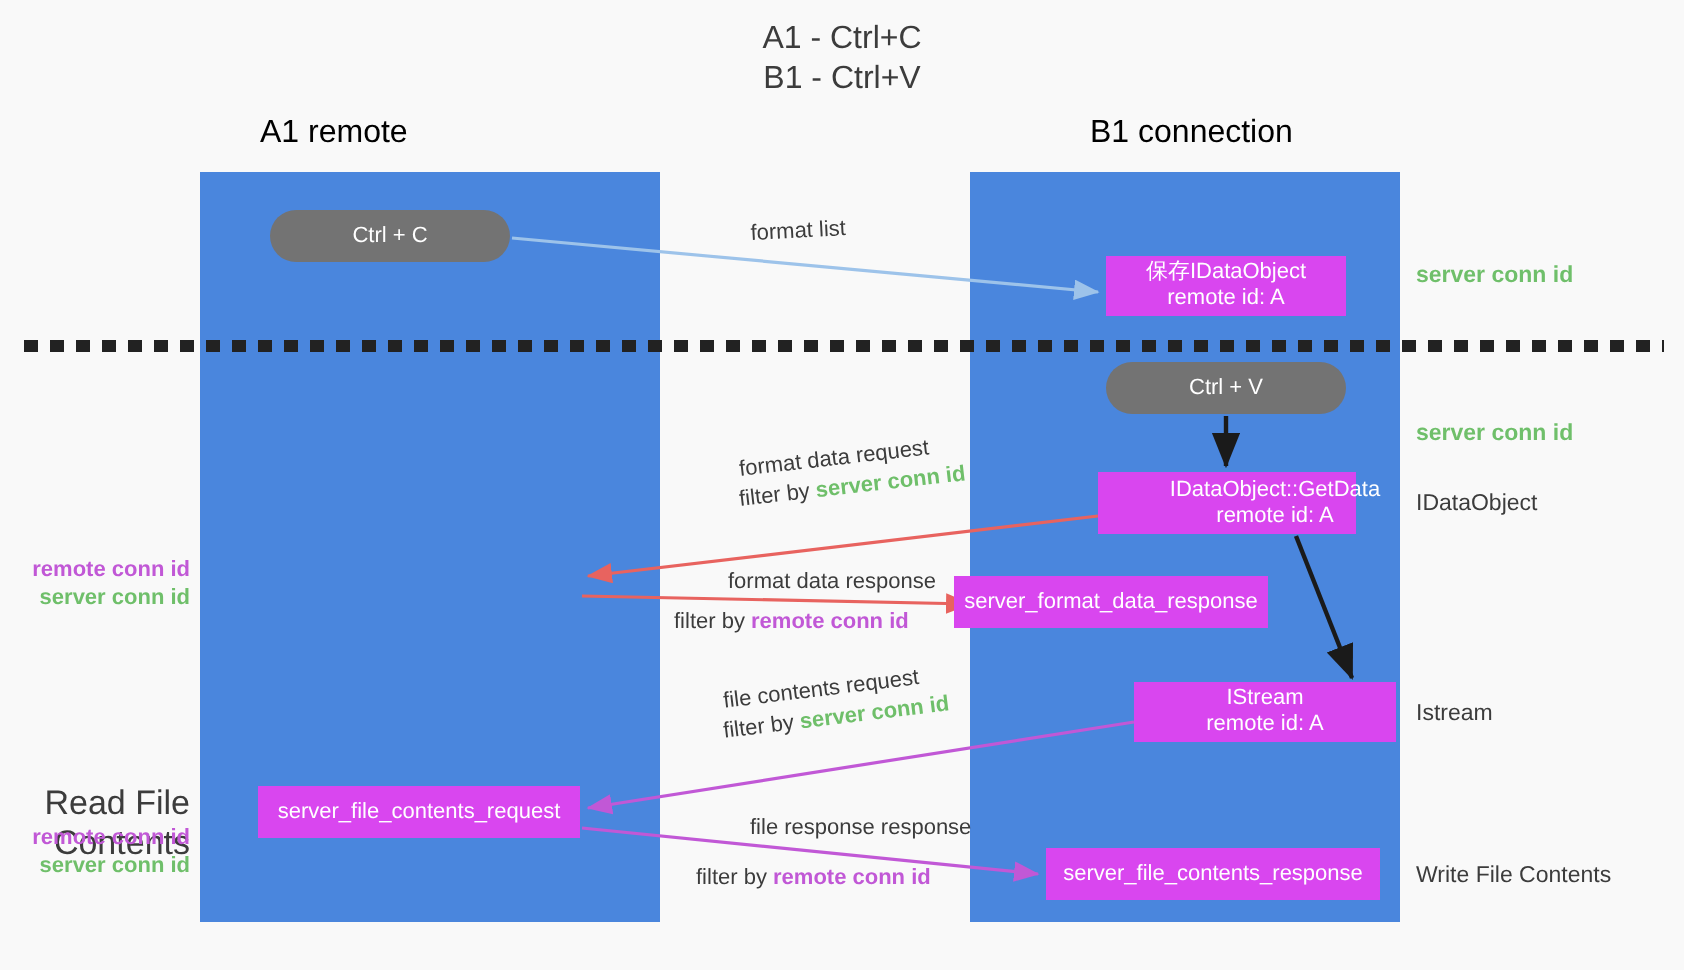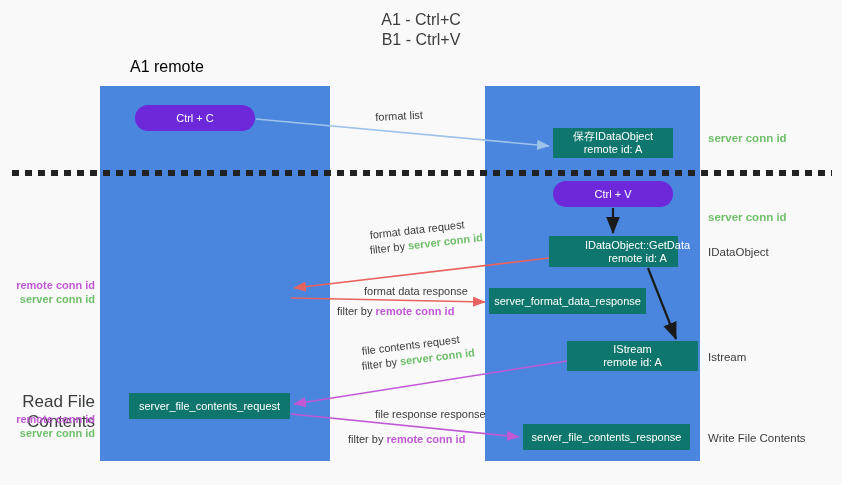--- a/index.html
+++ b/index.html
@@ -31,29 +31,29 @@
     background:repeating-linear-gradient(to right,#222 0 7px,transparent 7px 13px);
   }
 
   
   .box{
     box-sizing:border-box;
     display:flex;align-items:center;justify-content:center;
     text-align:center;color:#fff;font-size:11px;line-height:13px;
     white-space:pre-line;
   }
-  .green{background:#6d28d9;border-radius:13px;}
-  .orange{background:#0f766e;}
+  .green{background:#737373;border-radius:13px;}
+  .orange{background:#d946ef;}
 
   #box-ctrlc{left:135px;top:105px;width:120px;height:26px;}
   #box-save{left:553px;top:128px;width:120px;height:30px;}
   #box-ctrlv{left:553px;top:181px;width:120px;height:26px;}
   #box-getdata{left:549px;top:236px;width:129px;height:31px;padding-left:48px;}
   #box-fmtreq{left:129px;top:276px;width:161px;height:26px;}
-  #box-fmtresp{left:489px;top:288px;width:157px;height:26px;}
+  #box-fmtresp{left:477px;top:288px;width:157px;height:26px;}
   #box-istream{left:567px;top:341px;width:131px;height:30px;}
   #box-filereq{left:129px;top:393px;width:161px;height:26px;}
   #box-fileresp{left:523px;top:424px;width:167px;height:26px;}
 
   
   .side-note{font-size:11.5px;color:#3c3c3c;}
   .green-txt{color:#6fbf6a;font-weight:bold;}
   .purple-txt{color:#c158d6;font-weight:bold;}
 
   #note-scid1{left:708px;top:132px;}
@@ -90,20 +90,22 @@
 </head>
 <body>
 
 <div id="stage">
 
   <div class="abs" id="title">A1 - Ctrl+C
 B1 - Ctrl+V</div>
 
   <div class="abs" id="head-a1">A1
 remote</div>
+  <div class="abs" id="head-b1">B1
+connection</div>
 
   <div class="abs lane" id="lane-a1"></div>
   <div class="abs lane" id="lane-b1"></div>
 
   <svg id="wires" viewBox="0 0 842 485">
     <defs>
       <marker id="ah-blue" markerWidth="9" markerHeight="9" refX="7.5" refY="3.2" orient="auto">
         <path d="M0,0 L8,3.2 L0,6.4 z" fill="#9dc3ea"></path>
       </marker>
       <marker id="ah-red" markerWidth="9" markerHeight="9" refX="7.5" refY="3.2" orient="auto">

